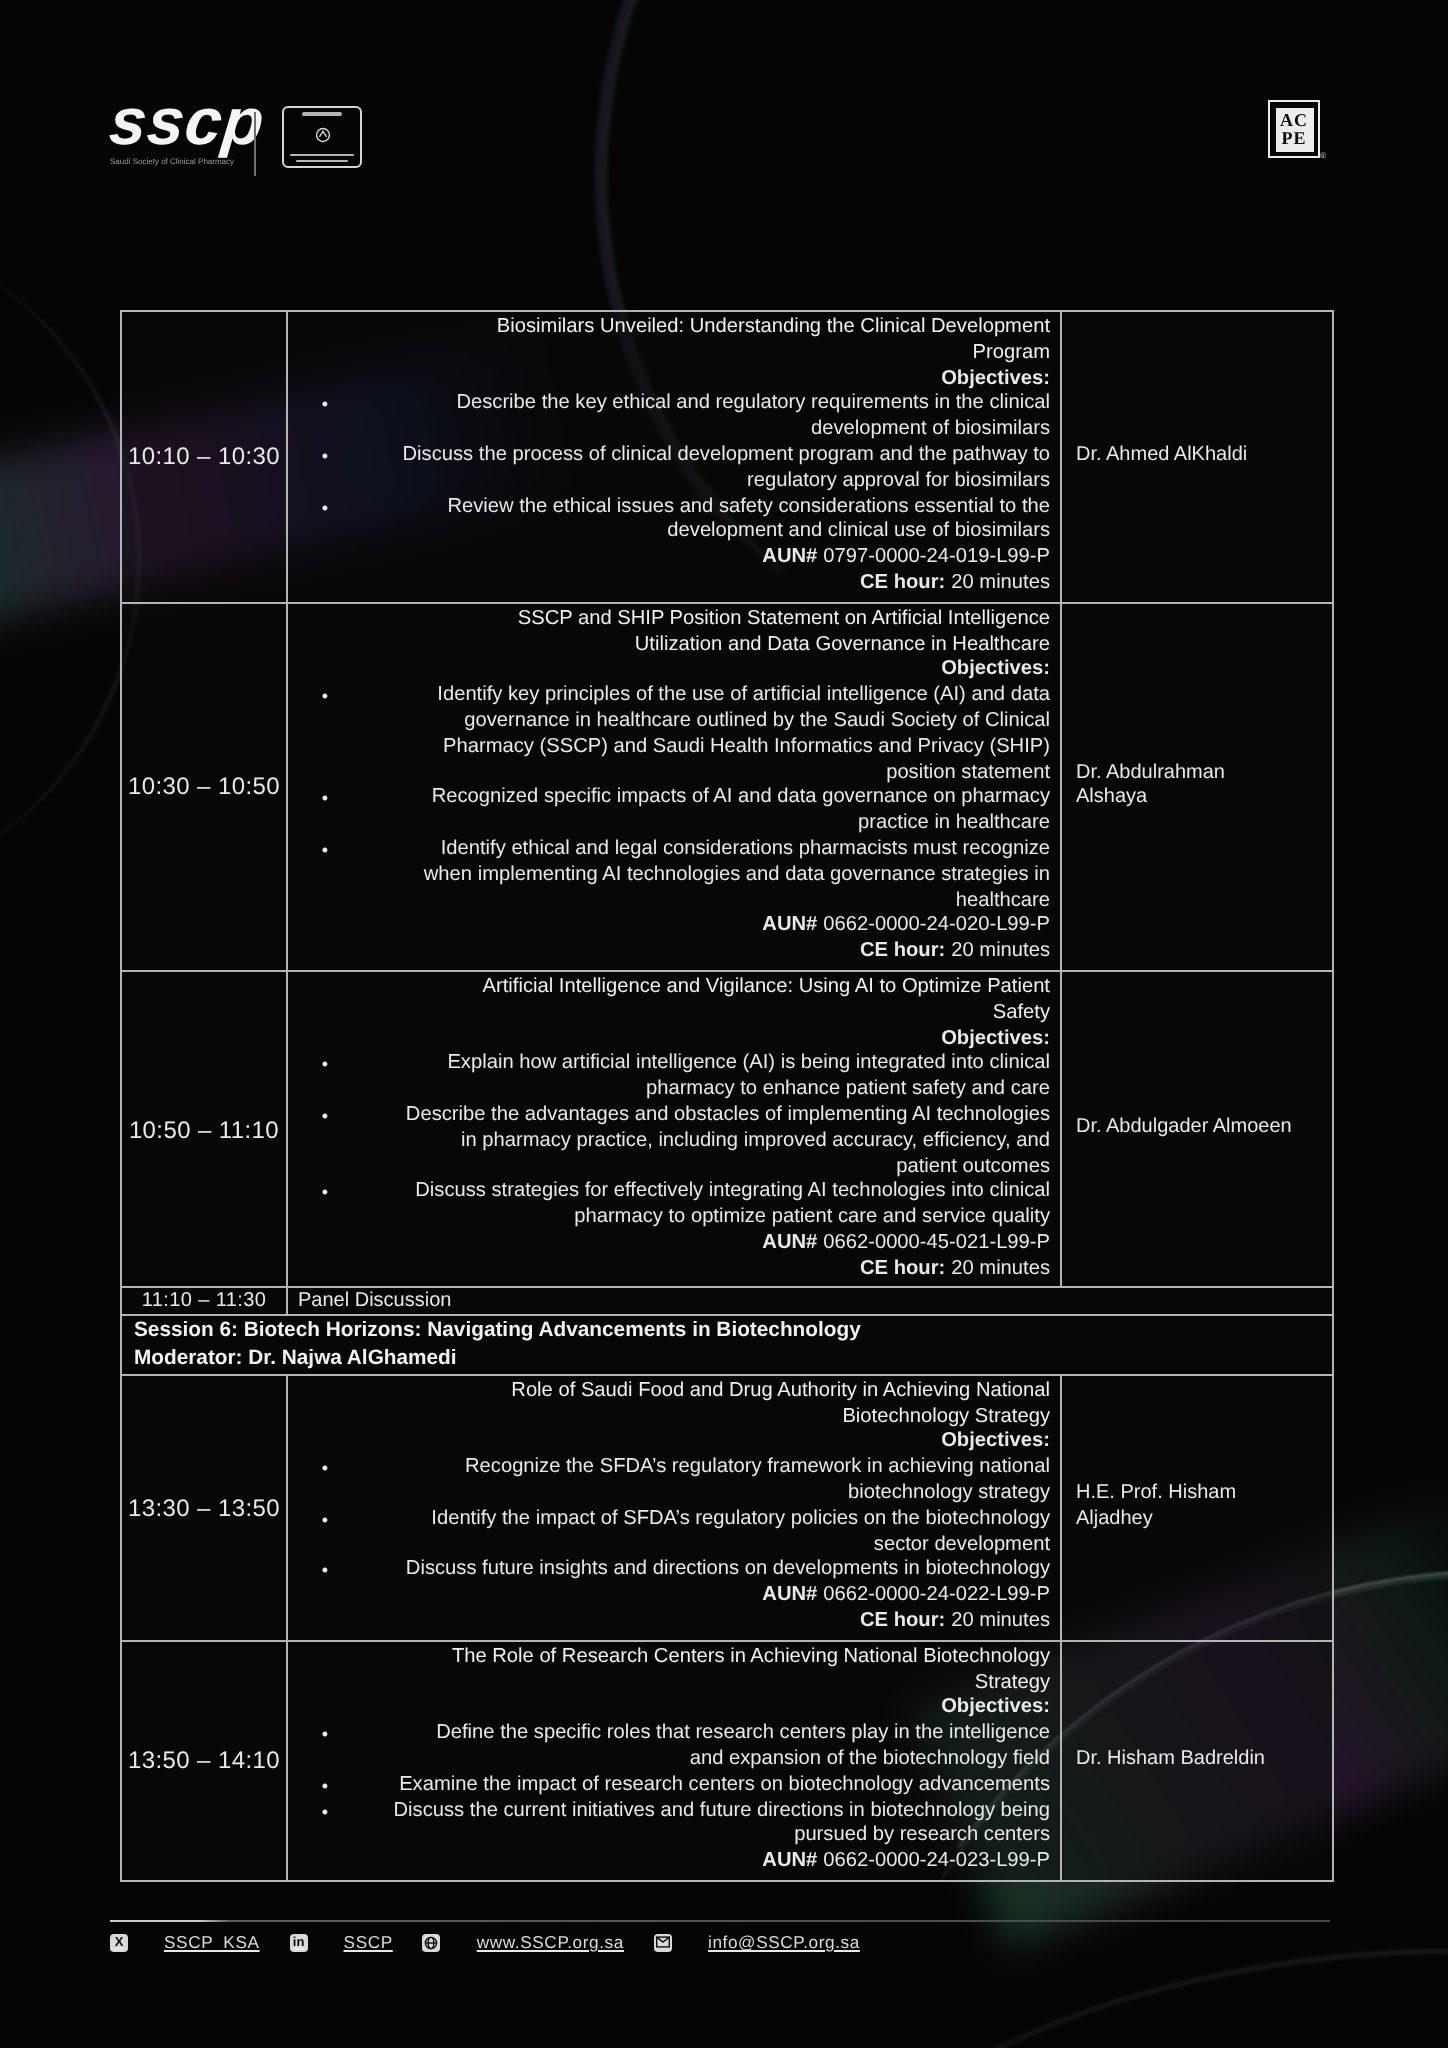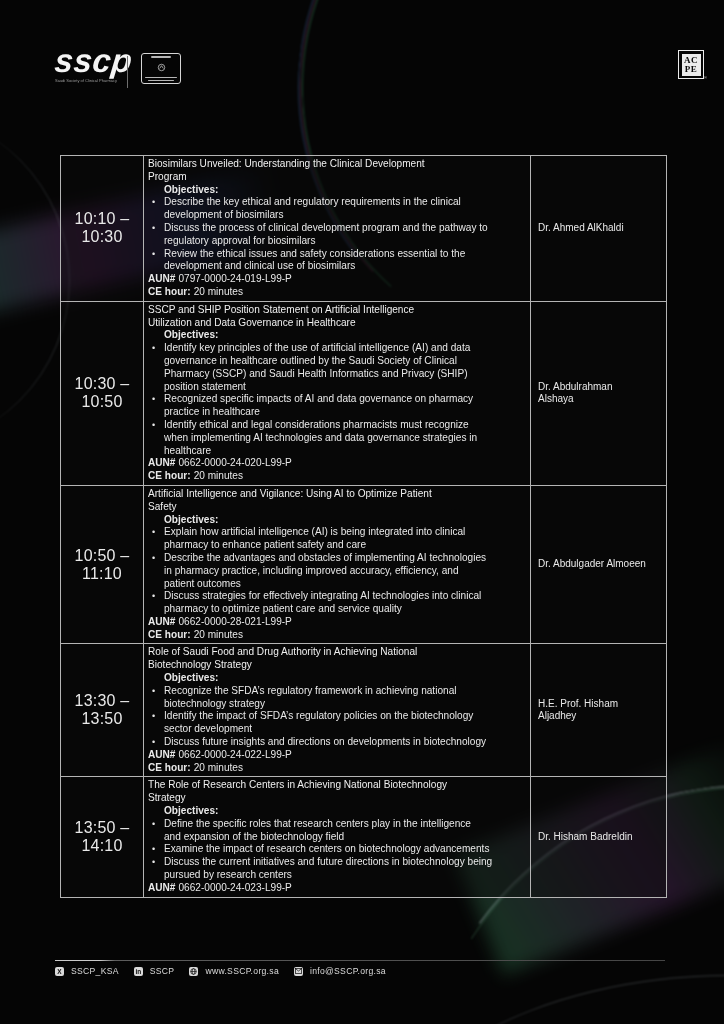--- a/index.html
+++ b/index.html
@@ -40,50 +40,50 @@
   .sscp-text { font-size:33px; font-weight:700; font-style:italic; letter-spacing:.5px;
     color:#f4f4f4; transform:skewX(-6deg); line-height:30px; }
   .sscp-tagline { margin-top:2px; font-size:4px; color:#9a9a9a; line-height:5px; width:66px; }
   .hdr-divider { position:absolute; left:127px; top:56px; width:1px; height:32px; background:#6f6f6f; }
   .partner-logo { position:absolute; left:141px; top:53px; width:40px; height:31px;
     border:1px solid #d5d5d5; border-radius:3px; padding:2px 3px;
     display:flex; flex-direction:column; align-items:center; justify-content:space-between; }
   .partner-line { height:1.5px; background:#b5b5b5; border-radius:1px; }
   .partner-emblem { width:9px; height:9px; }
   .acpe-logo { position:absolute; left:634px; top:50px; width:26px; height:29px;
-    border:1.5px solid #ececec; background:#060606; padding:2.5px;margin-left:44px; }
+    border:1.5px solid #ececec; background:#060606; padding:2.5px; }
   .acpe-inner { width:100%; height:100%; background:#ececec; color:#0a0a0a;
     font-family:"Liberation Serif", serif; font-weight:700; font-size:9px; line-height:9px;
     text-align:center; display:flex; flex-direction:column; justify-content:center; letter-spacing:.5px; }
   .acpe-reg { position:absolute; right:-4px; bottom:-2px; font-size:4px; color:#cfcfcf; }
 
   
   table.schedule { position:absolute; left:60px; top:155px; width:606px;
     border-collapse:collapse; table-layout:fixed; background:rgba(12,12,12,.45); }
   .schedule td { border:1px solid #b4b4b4; vertical-align:top; }
-  td.time { text-align:center; vertical-align:middle; font-size:16px; letter-spacing:.2px; padding:2px; }
-  td.content { padding:2px 5px 2px 4px; font-size:10.1px; line-height:12.8px; }
+  td.time { text-align:center; vertical-align:middle; font-size:12px; letter-spacing:.2px; padding:2px; }
+  td.content { padding:2px 5px 2px 4px; font-size:10.1px; line-height:12.8px;text-align:right; }
   td.speaker { vertical-align:middle; font-size:10px; line-height:12.5px; padding:2px 3px 2px 7px; white-space:pre-line; }
   .title { white-space:pre-line; color:#f0f0f0; }
   .obj { font-weight:700;padding-left:16px; }
   .bullet { display:flex; }
   .bullet .dot { width:16px; padding-left:4px; font-size:9px; line-height:12.8px; }
   .bullet .btxt { flex:1; white-space:pre-line; }
   .meta b { font-weight:700; }
   .meta span { margin-left:3px; }
   td.simple { font-size:10px; padding:1px 5px; height:14px; vertical-align:middle; }
   tr.simple-row td.time { font-size:10px; height:14px; padding:0 2px; }
   td.section-hdr { font-weight:700; font-size:10.4px; line-height:13.2px;
     padding:1px 6px; white-space:pre-line; height:28px; vertical-align:middle; color:#f2f2f2; }
 
   
   .footer-line { position:absolute; left:55px; top:960px; width:610px; height:1px;
     background:linear-gradient(90deg,#c9c9c9 0,#c9c9c9 45px,#5d5d5d 60px,#454545 100%); }
   .footer { position:absolute; left:55px; top:966px; display:flex; align-items:center; gap:15px; }
-  .f-item { display:flex; align-items:center; gap:7px; }
+  .f-item { display:flex; align-items:center; gap:18px;text-decoration:underline; }
   .f-label { font-size:8.6px; letter-spacing:.3px; color:#dcdcdc; }
   .sq-icon { width:9px; height:9px; background:#d9d9d9; color:#0b0b0b; border-radius:2px;
     display:flex; align-items:center; justify-content:center; font-weight:700; font-size:6.5px; line-height:9px; }
   .sq-icon.env { border-radius:2px; }
   .sq-icon svg { display:block; }
 </style>
 </head>
 <body>
 
 <div class="page">
@@ -209,28 +209,36 @@
               <span class="dot">•</span>
               <span class="btxt">Describe the advantages and obstacles of implementing AI technologies
 in pharmacy practice, including improved accuracy, efficiency, and
 patient outcomes</span>
             </div>
         <div class="bullet">
               <span class="dot">•</span>
               <span class="btxt">Discuss strategies for effectively integrating AI technologies into clinical
 pharmacy to optimize patient care and service quality</span>
             </div>
-        <div class="meta"><b>AUN#</b><span>0662-0000-28-021-L99-P</span></div>
+        <div class="meta"><b>AUN#</b><span>0662-0000-45-021-L99-P</span></div>
         <div class="meta"><b>CE hour:</b><span>20 minutes</span></div>
       </td>
       <td class="speaker">Dr. Abdulgader Almoeen</td>
     </tr>
 
-
-
+    <tr class="simple-row">
+      <td class="time">11:10 – 11:30</td>
+      <td class="simple" colspan="2">Panel Discussion</td>
+    </tr>
+
+
+    <tr>
+      <td class="section-hdr" colspan="3">Session 6: Biotech Horizons: Navigating Advancements in Biotechnology
+Moderator: Dr. Najwa AlGhamedi</td>
+    </tr>
 
     <tr>
       <td class="time">13:30 – 13:50</td>
       <td class="content">
         <div class="title">Role of Saudi Food and Drug Authority in Achieving National
 Biotechnology Strategy</div>
         <div class="obj">Objectives:</div>
         <div class="bullet">
               <span class="dot">•</span>
               <span class="btxt">Recognize the SFDA’s regulatory framework in achieving national

